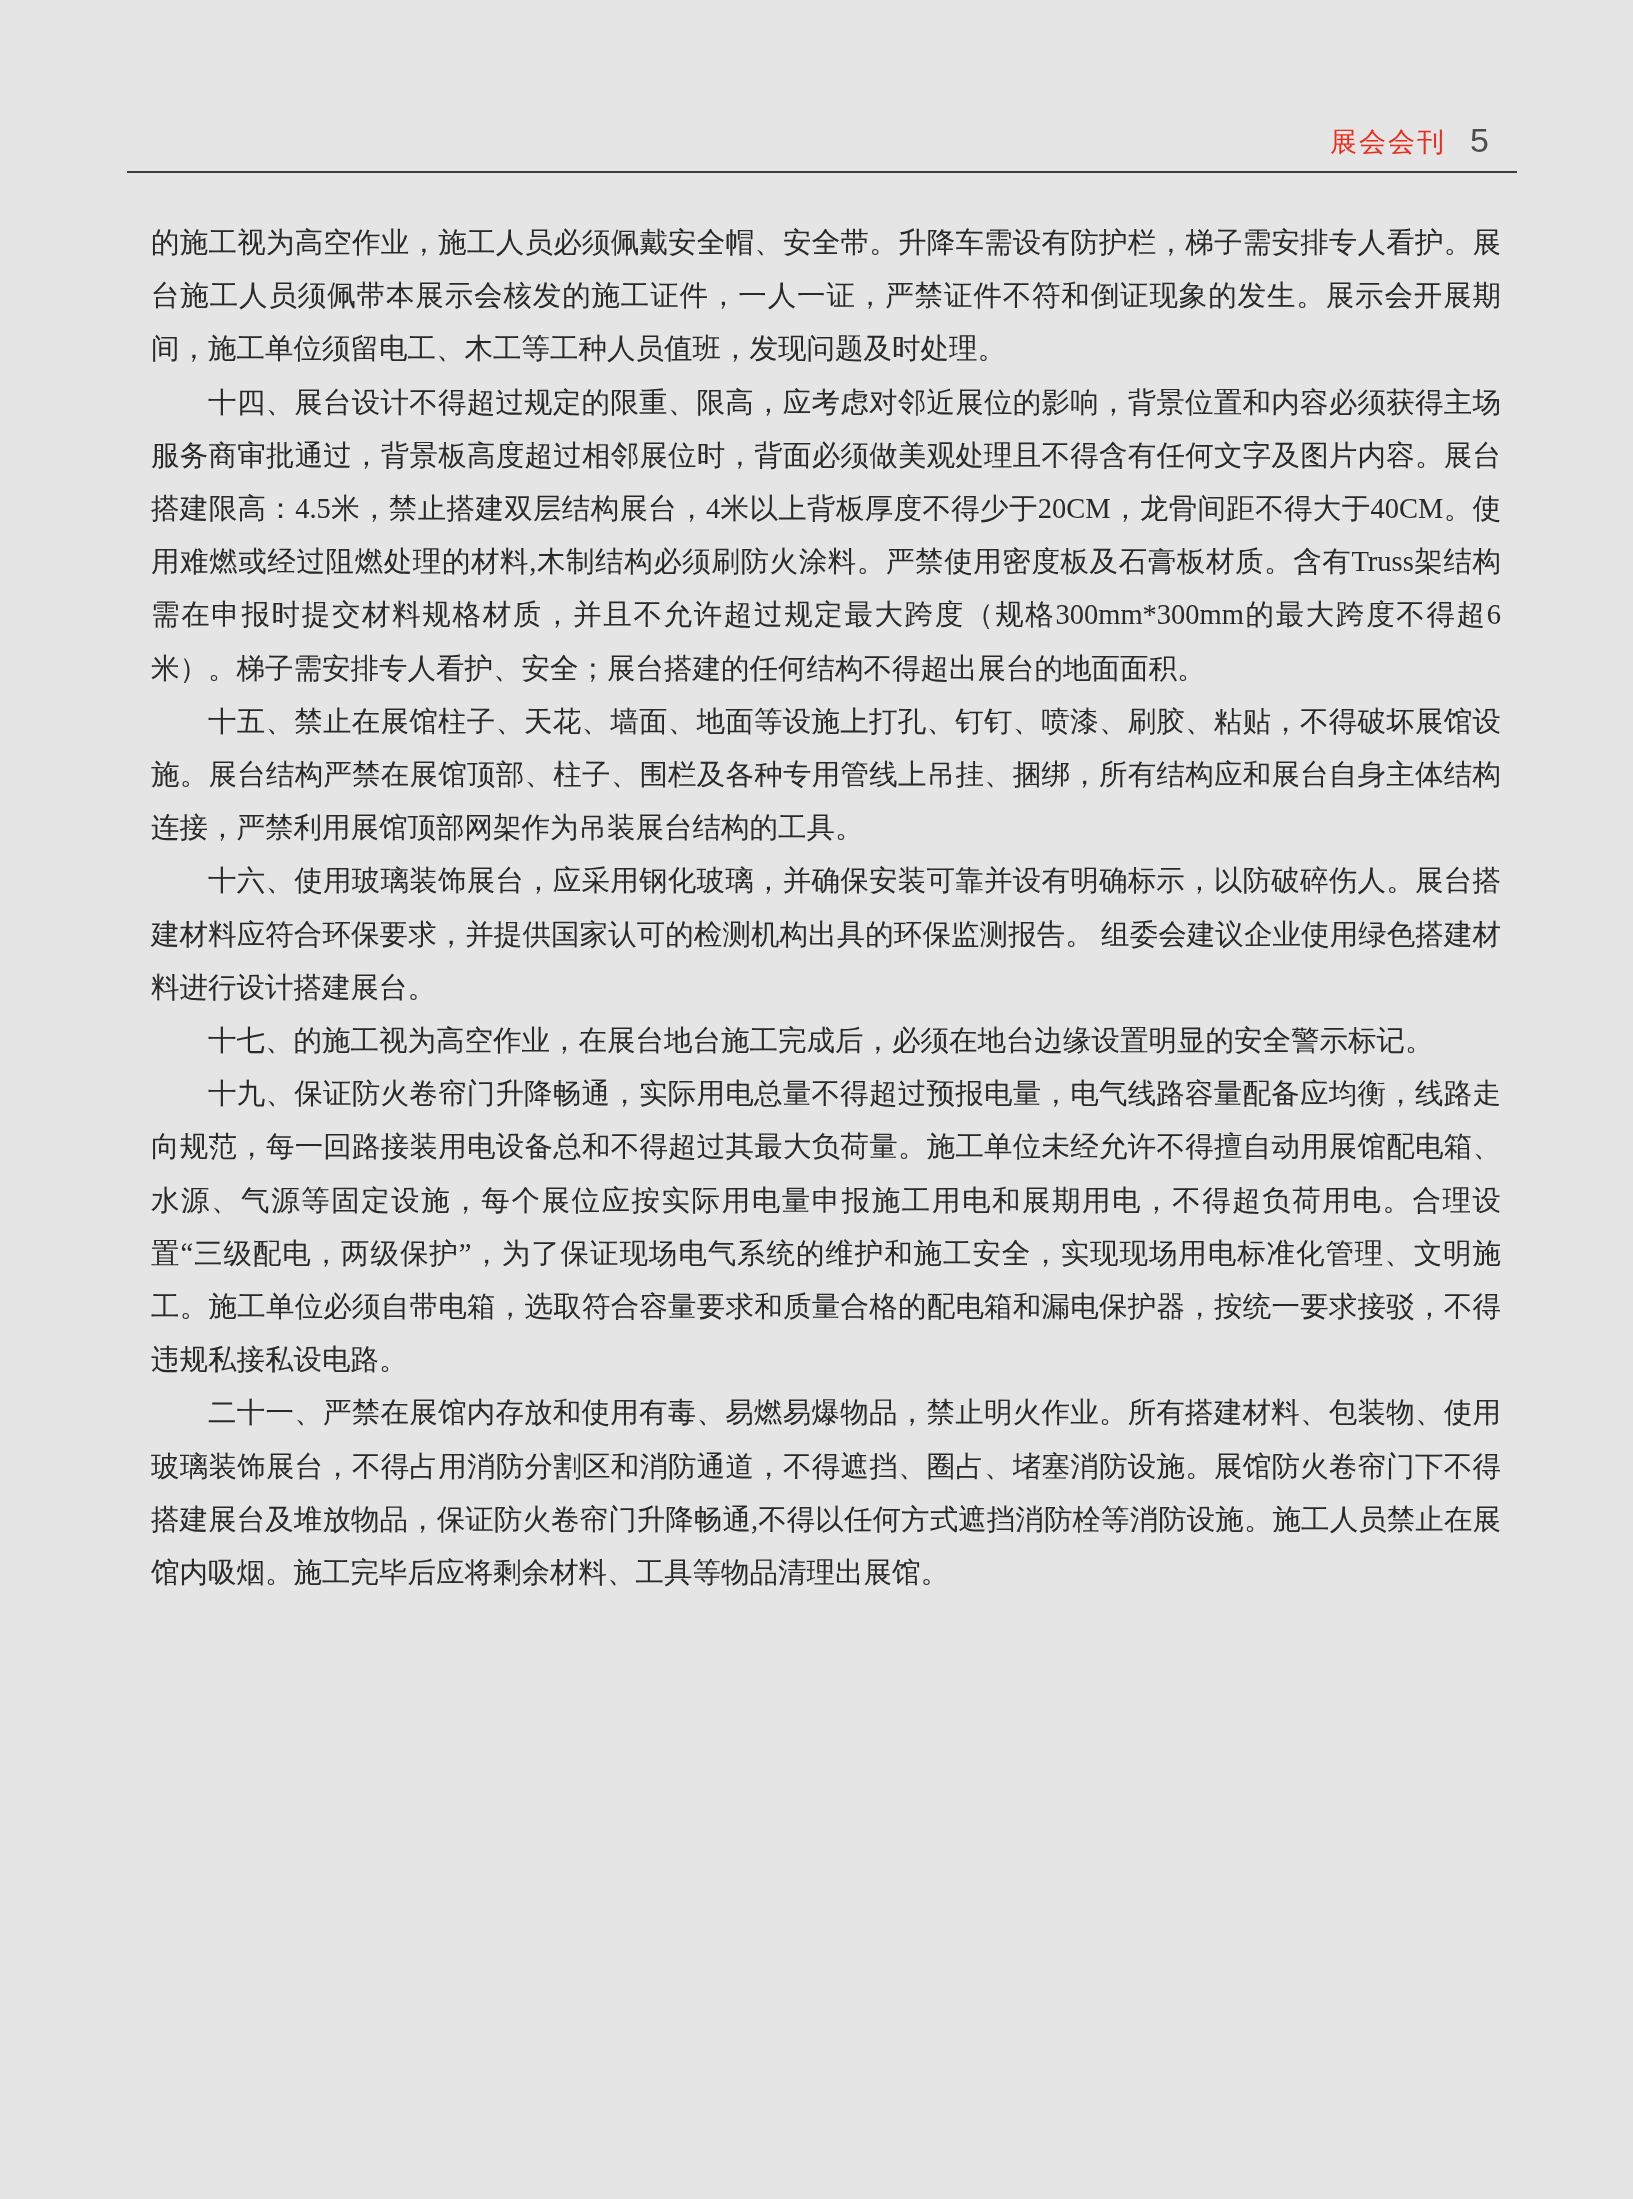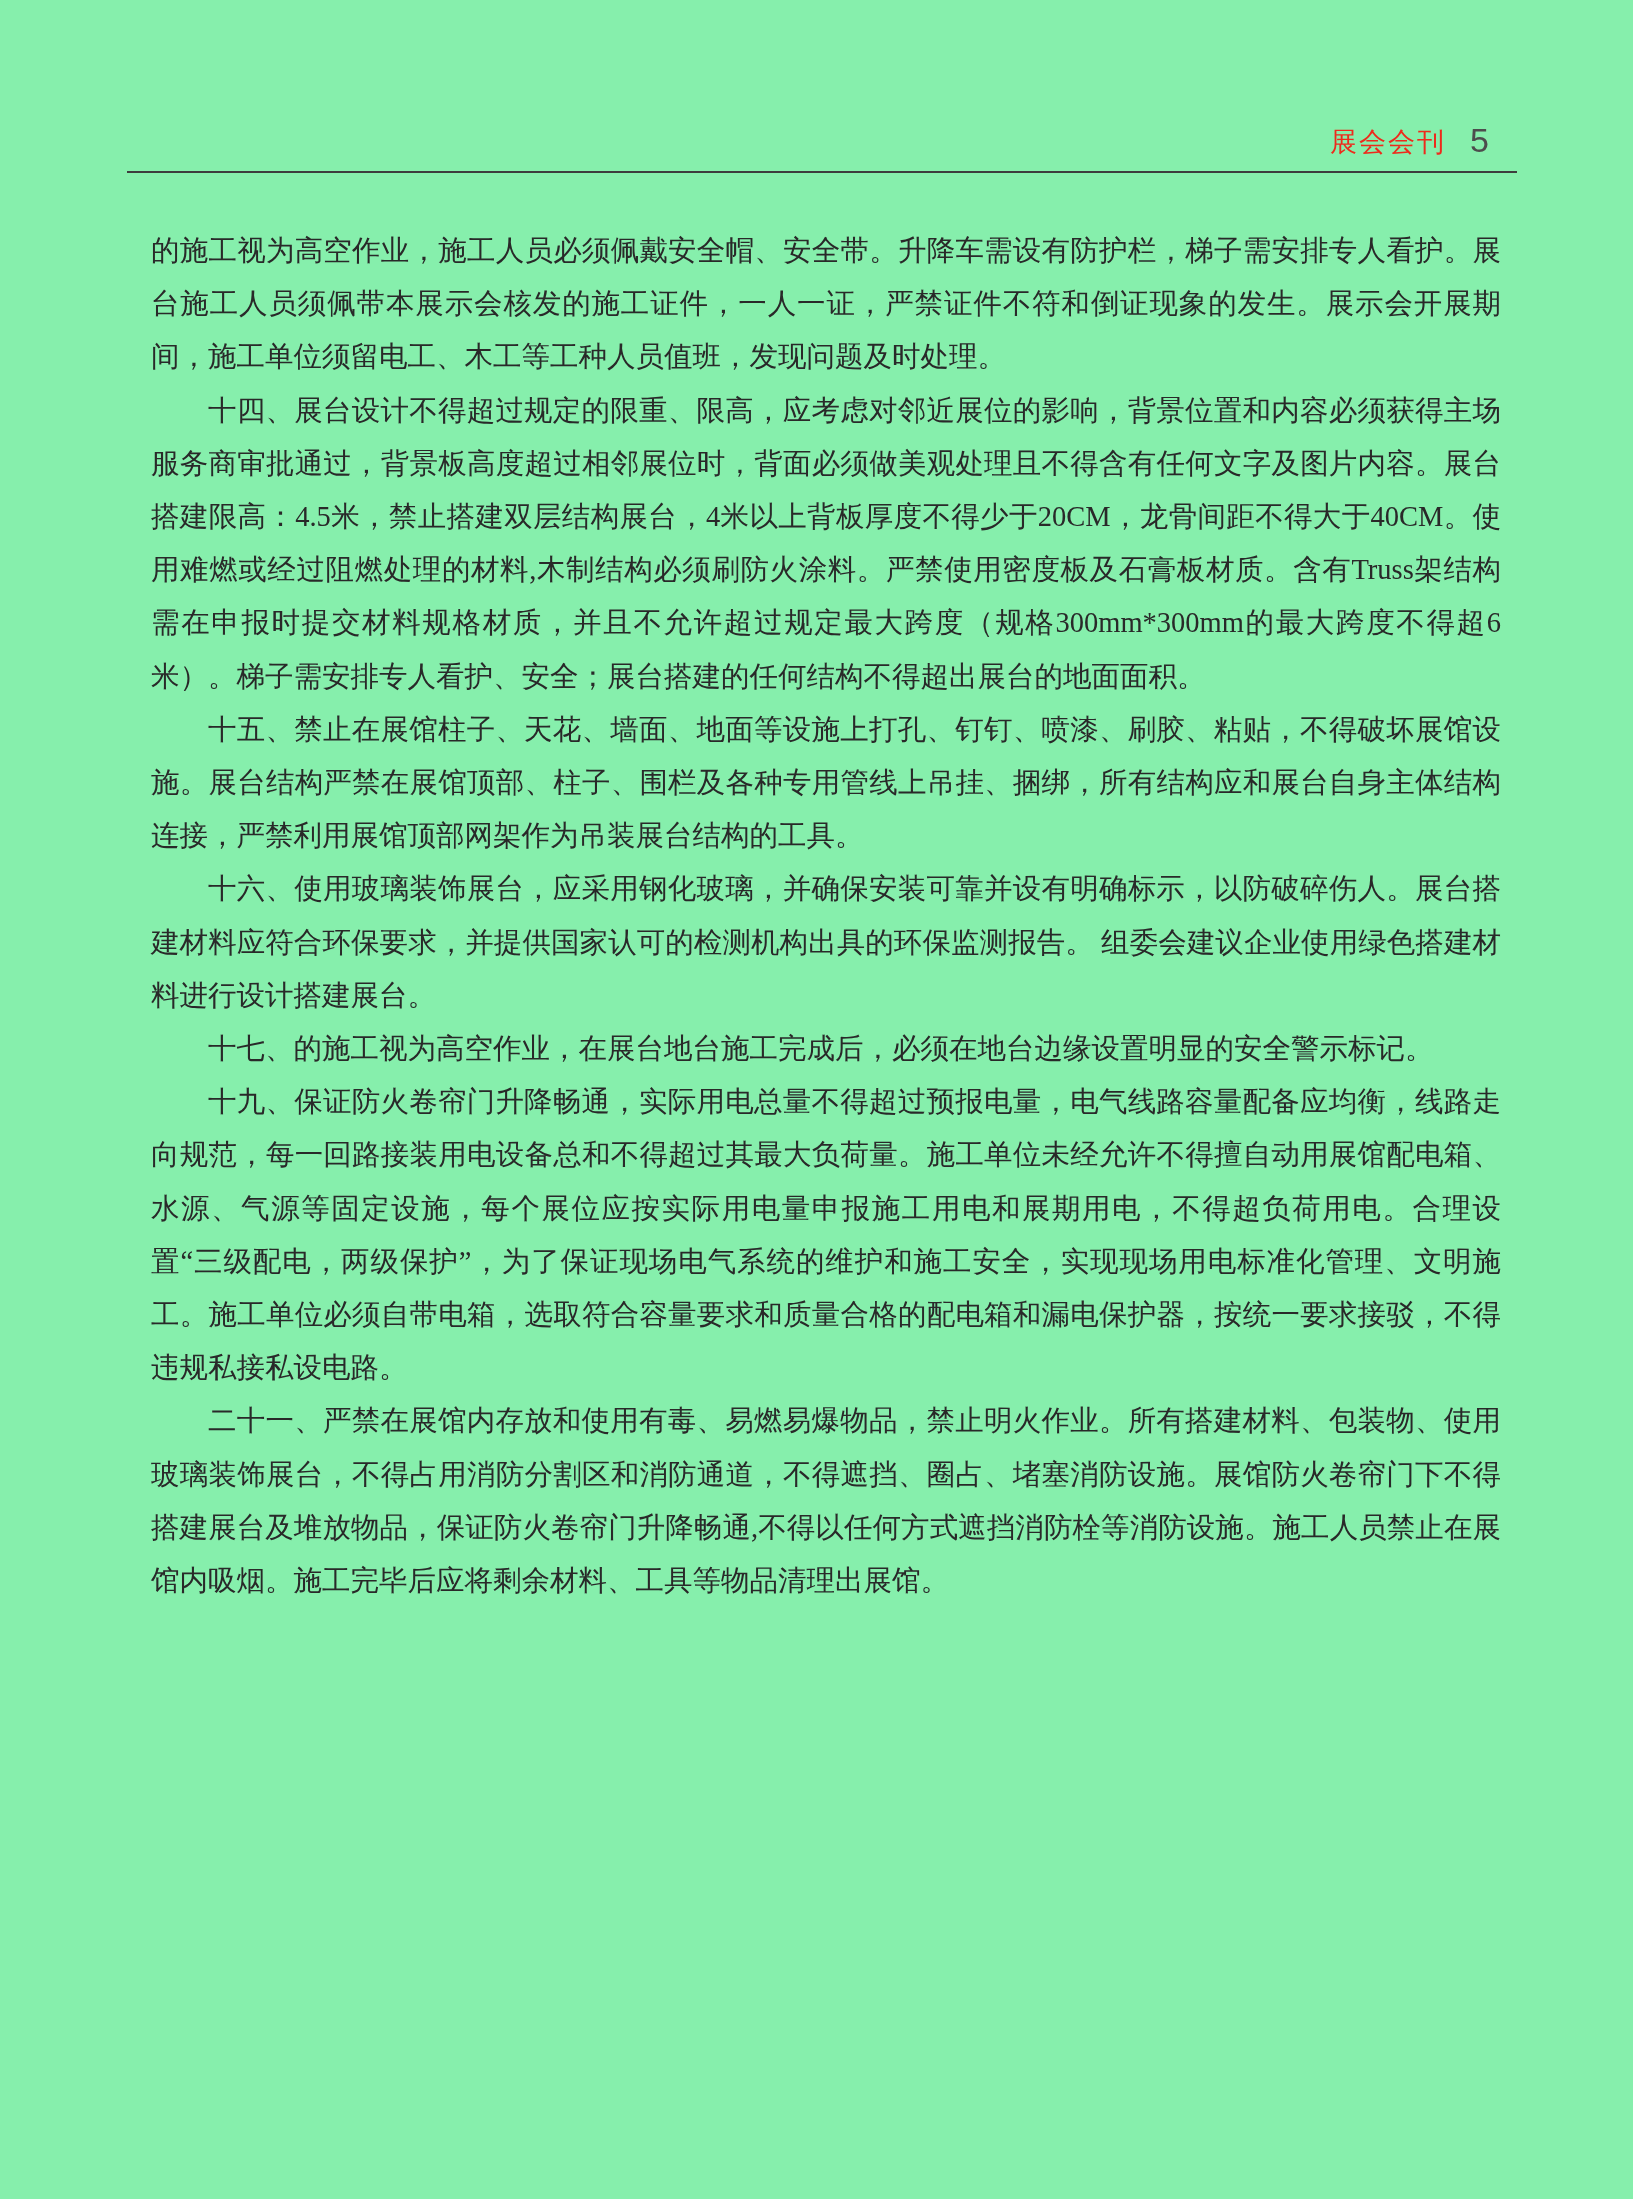--- a/index.html
+++ b/index.html
@@ -4,21 +4,21 @@
 <style>
   html, body {
     margin: 0;
     padding: 0;
     background: #ffffff;
   }
   .page {
     position: relative;
     width: 1633px;
     height: 2199px;
-    background: #86efac;
+    background: #e5e5e5;
     overflow: hidden;
     font-family: "Liberation Serif", "DejaVu Serif", serif;
   }
   .journal-title {
     position: absolute;
     top: 128px;
     left: 1330px;
     font-family: "Liberation Sans", "DejaVu Sans", sans-serif;
     font-size: 27px;
     line-height: 29px;
@@ -38,21 +38,21 @@
   .header-rule {
     position: absolute;
     top: 171px;
     left: 127px;
     width: 1390px;
     height: 2px;
     background: #3d3d3d;
   }
   .content {
     position: absolute;
-    top: 224px;
+    top: 216px;
     left: 151px;
     width: 1350px;
     font-size: 28.5px;
     line-height: 53.2px;
     text-align: justify;
     text-justify: inter-ideograph;
     color: #292929;
   }
   .content p.para {
     margin: 0;

